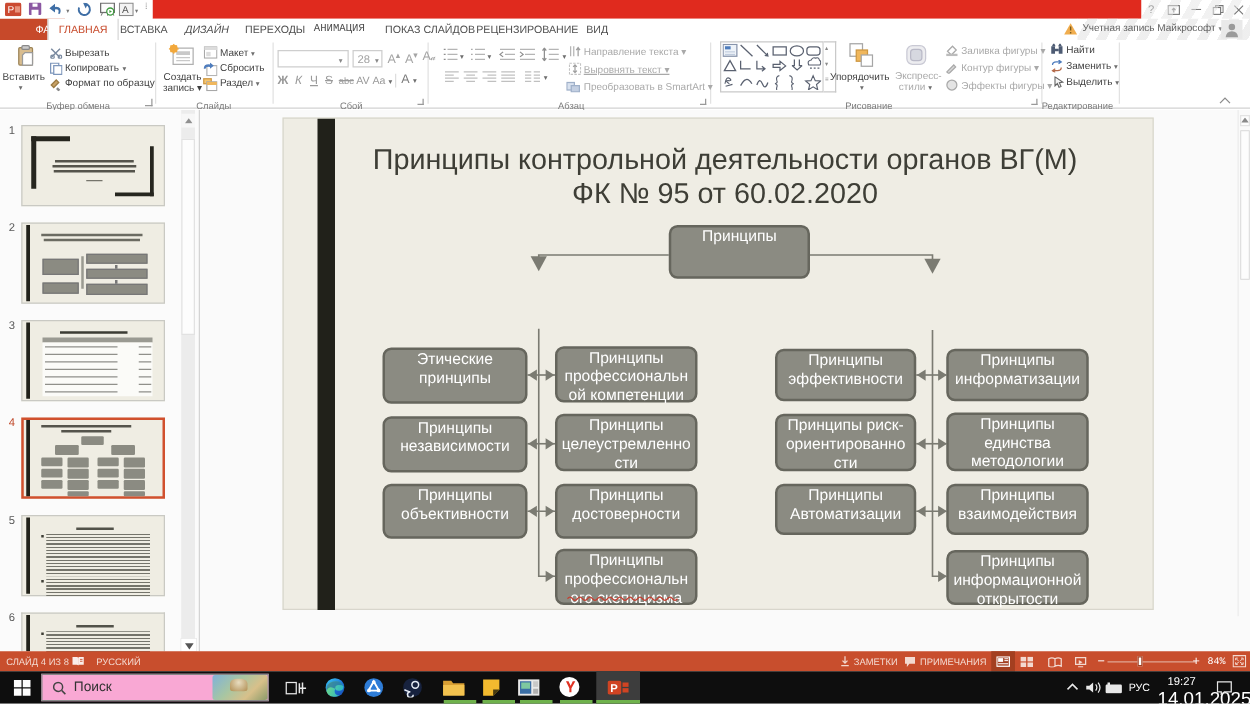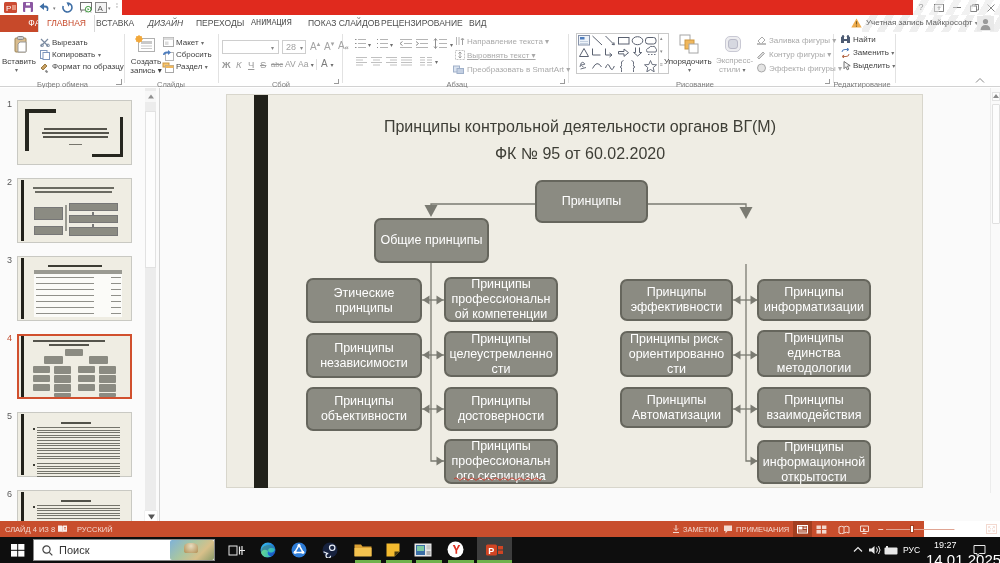--- a/index.html
+++ b/index.html
@@ -30,38 +30,38 @@
 
 #main { left:0; top:88px; width:1000px; height:433px; background:#fafafa; }
 #thumbpanel { left:0; top:0; width:160px; height:433px; background:#fbfbfb; border-right:1px solid #d4d4d4; }
 .thumb { left:17px; width:115px; height:65px; background:#efede3; border:1px solid #c9c9c3; }
 .thumb .bar { position:absolute; left:3px; top:1px; bottom:1px; width:3px; background:#21211a; }
 .tnum { left:7px; width:10px; font-size:9px; color:#5a5a5a; }
 
 #workarea { left:161px; top:0; width:839px; height:433px; background:#fafafa; }
 #slide { position:absolute; left:65px; top:6px; width:697px; height:394px; background:#efede4; border:1px solid #d8d6cc; }
 #slidebar { position:absolute; left:27px; top:0; width:14px; height:393px; background:#21211a; }
-#slidetitle { position:absolute; left:53px; top:19px; width:600px; text-align:center; font-size:16px; line-height:26.5px; color:#3e3e36; }
-
-.gbox { position:absolute; background:#8b8b82; border:2px solid #66665d; border-radius:7px; color:#fff; display:flex; align-items:center; justify-content:center; text-align:center; }
+#slidetitle { position:absolute; left:53px; top:19px; width:600px; text-align:center; font-size:23px; line-height:26.5px; color:#3e3e36; }
+
+.gbox { position:absolute; background:#8b8b82; border:2px solid #66665d; border-radius:7px; color:#fff; display:flex; align-items:flex-start; justify-content:center; text-align:center; }
 .gbox u { text-decoration:none; display:block; width:100%; }
 .bt13 { font-size:12.5px; line-height:15px; }
 .bt9 { font-size:8.8px; line-height:10.8px; white-space:nowrap; }
 
 #notesarea { left:161px; top:405px; width:839px; height:28px; background:#fcfcfc; border-top:1px solid #d6d6d6; }
 #notestext { left:7px; top:9px; font-size:10.5px; color:#666; }
 #vscroll { left:829px; top:0px; width:10px; height:405px; background:#fafafa; }
 
 
-#statusbar { left:0; top:521px; width:924px; height:16px; background:#c84e2d; color:#fff; font-size:7.5px; }
+#statusbar { left:0; top:521px; width:1000px; height:16px; background:#c84e2d; color:#fff; font-size:7.5px; }
 .sb { top:4px; white-space:nowrap; color:#f3d9d0; }
 
 
 #taskbar { left:0; top:537px; width:1000px; height:26px; background:#0e0e0e; }
-#searchbox { left:33px; top:2px; width:182px; height:22px; background:#ffffff; border:1px solid #888; }
+#searchbox { left:33px; top:2px; width:182px; height:22px; background:#f9a8d4; border:1px solid #888; }
 .tray { color:#fff; font-size:8.5px; }
 </style>
 </head>
 <body>
 <div id="app">
 
   <div class="abs" id="titlebar"></div>
   <div class="abs" id="titlered"></div>
   <div class="abs winctl" style="left:915px;width:12px;font-size:9px;">?</div>
   <svg class="abs" style="left:934px;top:4px;" width="10" height="8">
@@ -502,23 +502,20 @@
               <path d="M514.5 256.5 L514.5 265.5 L507.5 261 Z"></path>
                 <path d="M524.5 256.5 L524.5 265.5 L531.5 261 Z"></path>
               <path d="M514.5 310.5 L514.5 319.5 L507.5 315 Z"></path>
                 <path d="M524.5 310.5 L524.5 319.5 L531.5 315 Z"></path>
               <path d="M524.5 362.5 L524.5 371.5 L531.5 367 Z"></path>
             </g>
             </svg>
           <div class="gbox bt13" style="left:309px;top:86px;width:113px;height:43px;">
               <u>Принципы</u>
             </div>
-          <div class="gbox bt13" style="left:148px;top:124px;width:115px;height:45px;">
-              <u>Общие принципы</u>
-            </div>
           <div class="gbox bt13" style="left:80px;top:184px;width:116px;height:45px;">
               <u>Этические<br>принципы</u>
             </div>
           <div class="gbox bt13" style="left:218px;top:183px;width:114px;height:45px;">
               <u>Принципы<br>профессиональн<br>ой компетенции</u>
             </div>
           <div class="gbox bt13" style="left:80px;top:239px;width:116px;height:45px;">
               <u>Принципы<br>независимости</u>
             </div>
           <div class="gbox bt13" style="left:218px;top:237px;width:114px;height:46px;">

